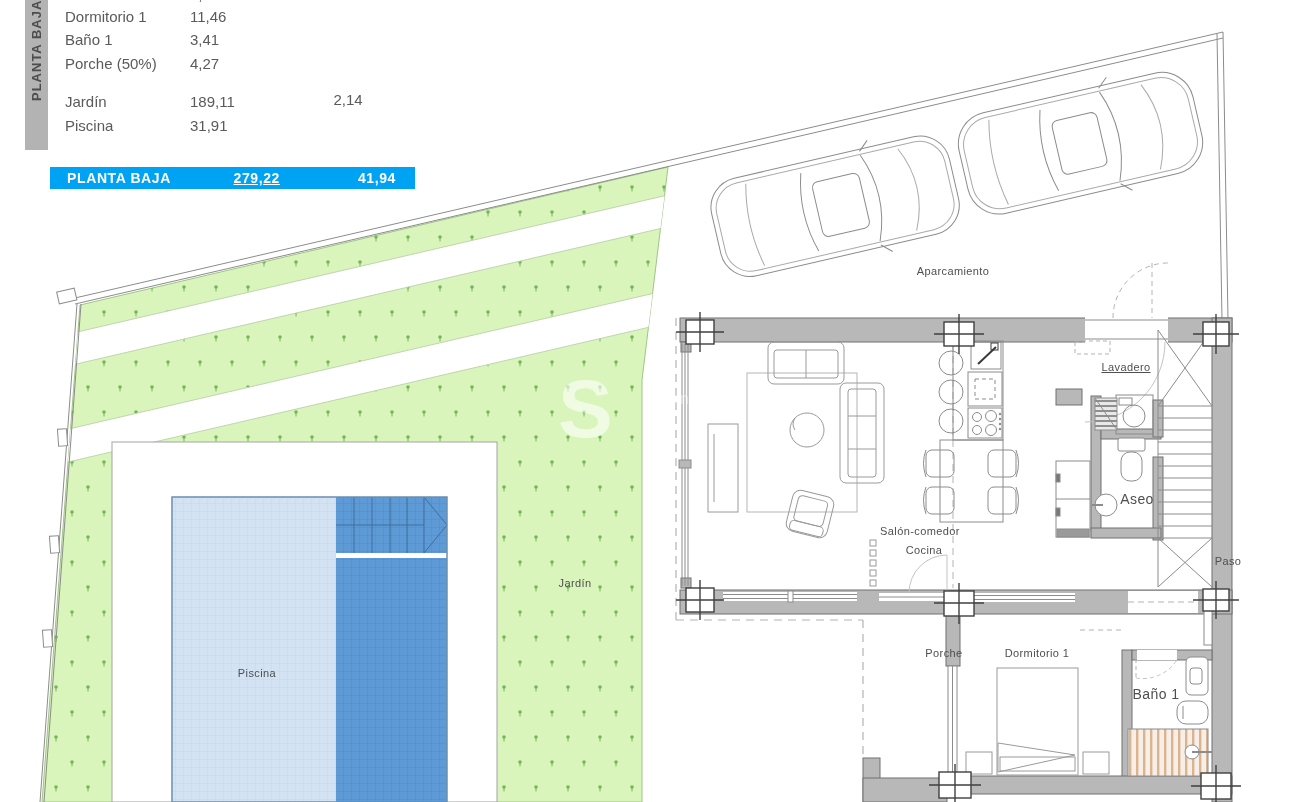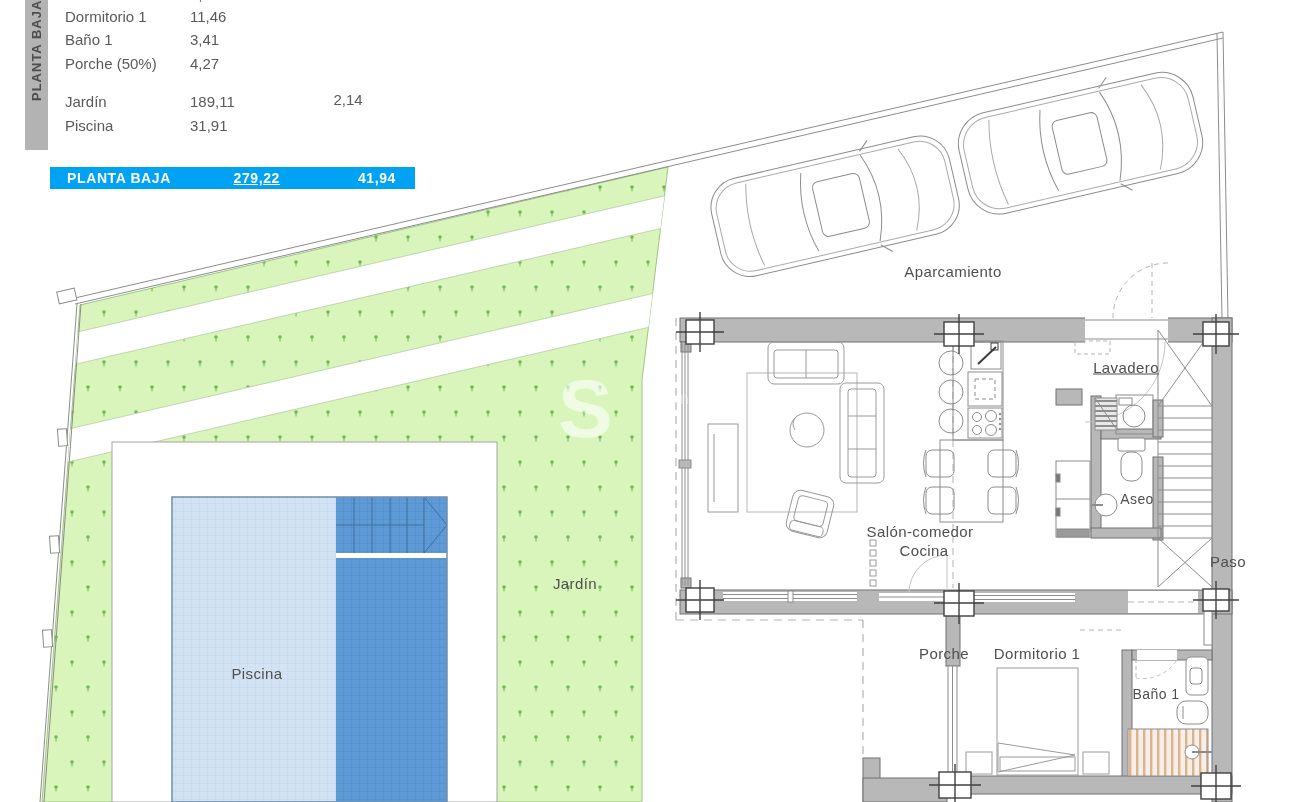--- a/index.html
+++ b/index.html
@@ -1,20 +1,20 @@
 <!DOCTYPE html>
 <html><head>
 <meta charset="utf-8">
 <style>
   html,body{margin:0;padding:0;background:#ffffff;}
   #stage{position:relative;width:1315px;height:802px;overflow:hidden;background:#fff;
          font-family:"Liberation Sans", sans-serif;}
   svg{position:absolute;left:0;top:0;}
   .lbl{position:absolute;transform:translate(-50%,-50%);white-space:nowrap;
-       color:#4f4f4f;font-size:15px;letter-spacing:.4px;}
+       color:#4f4f4f;font-size:11px;letter-spacing:.4px;}
   .lbl.sm{font-size:14px;}
   
   #area-table{position:absolute;left:0;top:0;width:440px;height:200px;}
   #side-bar{position:absolute;left:25px;top:0;width:23px;height:150px;background:#b3b3b3;overflow:hidden;}
   #side-bar .vtxt{position:absolute;left:0;top:-50px;width:23px;height:200px;
       writing-mode:vertical-rl;transform:rotate(180deg);
       display:flex;align-items:center;justify-content:center;
       font-size:13px;font-weight:bold;letter-spacing:1px;color:#4d4d4d;}
   .trow{position:absolute;left:0;width:440px;height:22px;color:#5a5a5a;font-size:15px;}
   .trow .c-label{position:absolute;left:65px;top:0;}

